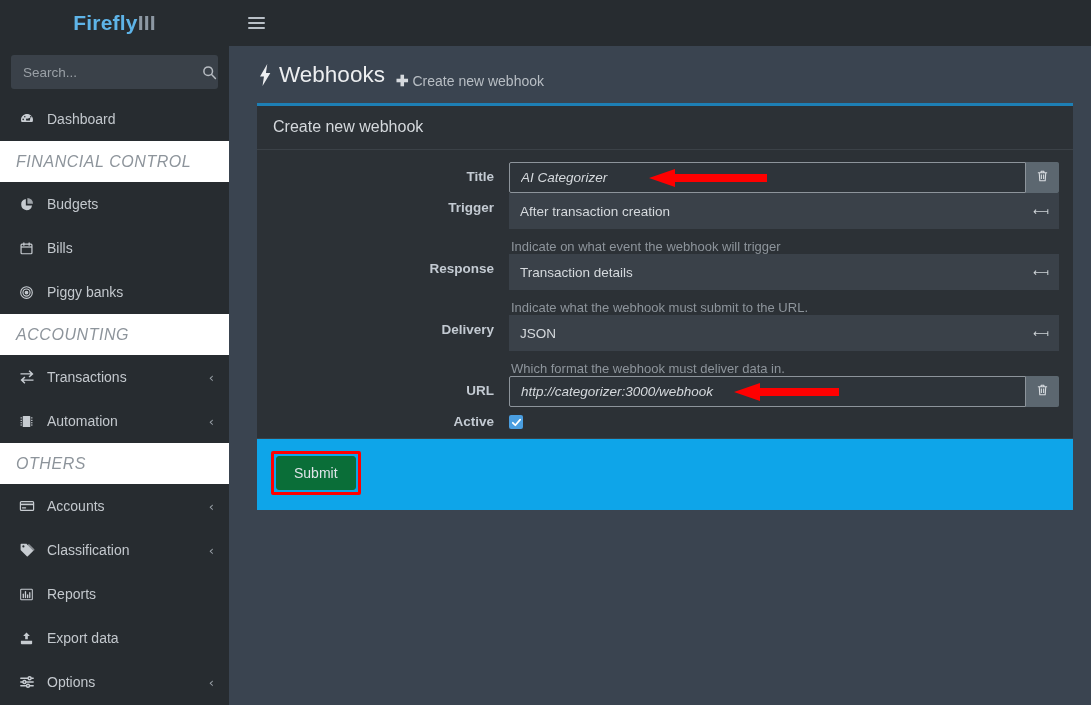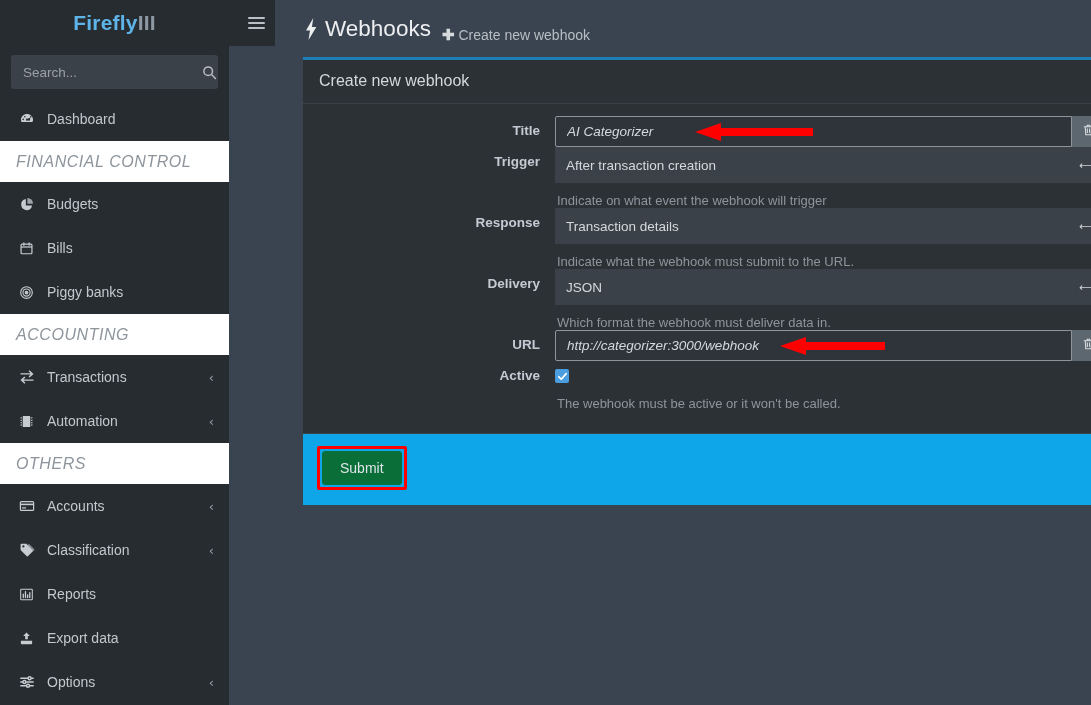--- a/index.html
+++ b/index.html
@@ -84,21 +84,21 @@
     line-height: 1;
     font-family: "DejaVu Sans", sans-serif;
   }
 
   
   .main {
     flex: 1;
     height: 705px;
     background: #3a4450;
     display: flex;
-    flex-direction: row;
+    flex-direction: column;
     overflow: hidden;
   }
   .topbar {
     height: 46px;
     background: #272c30;
     display: flex; align-items: center;
     padding: 0 0 0 19px;
     flex: 0 0 46px;
   }
   .hamburger { width: 17px; cursor: pointer; }
@@ -530,29 +530,28 @@
                     </svg>
                   </span>
                 </div>
               </div>
               <svg class="arrow" style="left:225px; top:7px;" width="105" height="18" viewBox="0 0 105 18">
                 <polygon points="0,9 26,0 26,5 105,5 105,13 26,13 26,18" fill="#ff0000"></polygon>
               </svg>
             </div>
           </div>
 
-          <div class="form-row" style="margin-bottom:16px;">
+          <div class="form-row" style="margin-bottom:0;">
             <div class="form-label">Active</div>
             <div class="form-control-area">
               <span class="checkbox">
                 <svg width="11" height="11" viewBox="0 0 12 12" fill="none" stroke="#ffffff" stroke-width="1.9" stroke-linecap="round" stroke-linejoin="round">
                   <polyline points="2,6.3 4.7,9 10,2.8"></polyline>
                 </svg>
               </span>
-              <div class="help-text">The webhook must be active or it won't be called.</div>
             </div>
           </div>
 
         </div>
 
         <div class="card-footer">
           <span class="submit-wrap">
             <button class="submit-btn">Submit</button>
           </span>
         </div>

